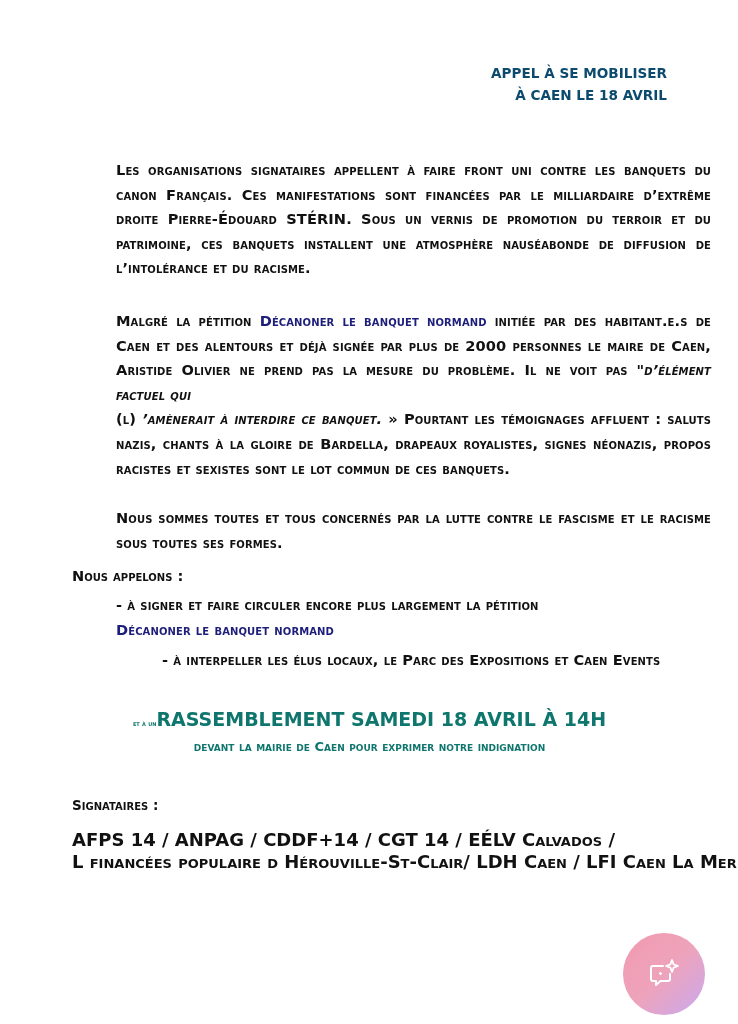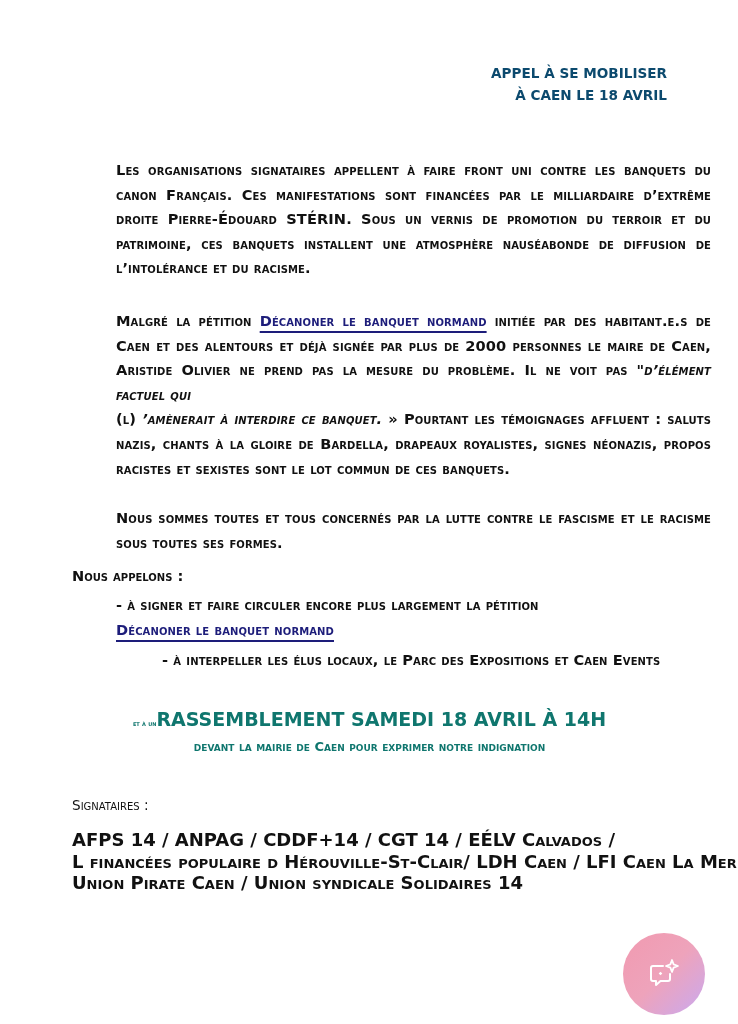--- a/index.html
+++ b/index.html
@@ -57,21 +57,20 @@
       font-size: 14.6px;
       font-variant: small-caps;
       font-weight: bold;
       line-height: 24px;
     }
     .p4 { top: 593px; }
     .p5 { top: 648px; }
     .indent { display: inline-block; width: 46px; }
     .link {
       color: #1d1d7a;
-      text-decoration: underline;
       text-decoration-thickness: 2px;
       text-underline-offset: 5px;
       cursor: pointer;
     }
     .quote-it {
       font-style: italic;
     }
     .rally {
       position: absolute;
       left: 0;
@@ -94,21 +93,21 @@
       font-size: 13px;
       line-height: 20px;
       font-variant: small-caps;
     }
     .sig-title {
       position: absolute;
       left: 0;
       top: 797px;
       font-size: 13.6px;
       font-variant: small-caps;
-      font-weight: normal;
+      font-weight: bold;
     }
     .sig-list {
       position: absolute;
       left: 0;
       top: 829px;
       width: 620px;
       font-size: 18px;
       line-height: 21.5px;
       font-variant: small-caps;
       font-weight: bold;
@@ -161,21 +160,20 @@
       <span class="rally-small">et à un</span><span>RASSEMBLEMENT SAMEDI 18 AVRIL À 14H</span>
     </div>
     <div class="rally-line2">devant la mairie de Caen pour exprimer notre indignation</div>
   </div>
 
   <div class="sig-title">Signataires :</div>
 
   <div class="sig-list">
     <div class="sig-line">AFPS 14 / ANPAG / CDDF+14 / CGT 14 / EÉLV Calvados /</div>
     <div class="sig-line">L financées populaire d Hérouville-St-Clair/ LDH Caen / LFI Caen La Mer</div>
-    <div class="sig-line">Union Pirate Caen / Union syndicale Solidaires 14</div>
   </div>
 </div>
 
 <div class="fab">
   <svg width="34" height="34" viewBox="0 0 34 34">
     <path d="M16 9 H6 a2 2 0 0 0 -2 2 V22 a2 2 0 0 0 2 2 H9 V28 L13.5 24 H21 a2 2 0 0 0 2 -2 V17" fill="none" stroke="#ffffff" stroke-width="2" stroke-linejoin="round" stroke-linecap="round"></path>
     <rect x="12.2" y="15.2" width="2.6" height="2.6" fill="#ffffff" transform="rotate(45 13.5 16.5)"></rect>
     <path d="M25 3 L26.6 7.4 L31 9 L26.6 10.6 L25 15 L23.4 10.6 L19 9 L23.4 7.4 Z" fill="none" stroke="#ffffff" stroke-width="1.8" stroke-linejoin="round"></path>
   </svg>
 </div>

